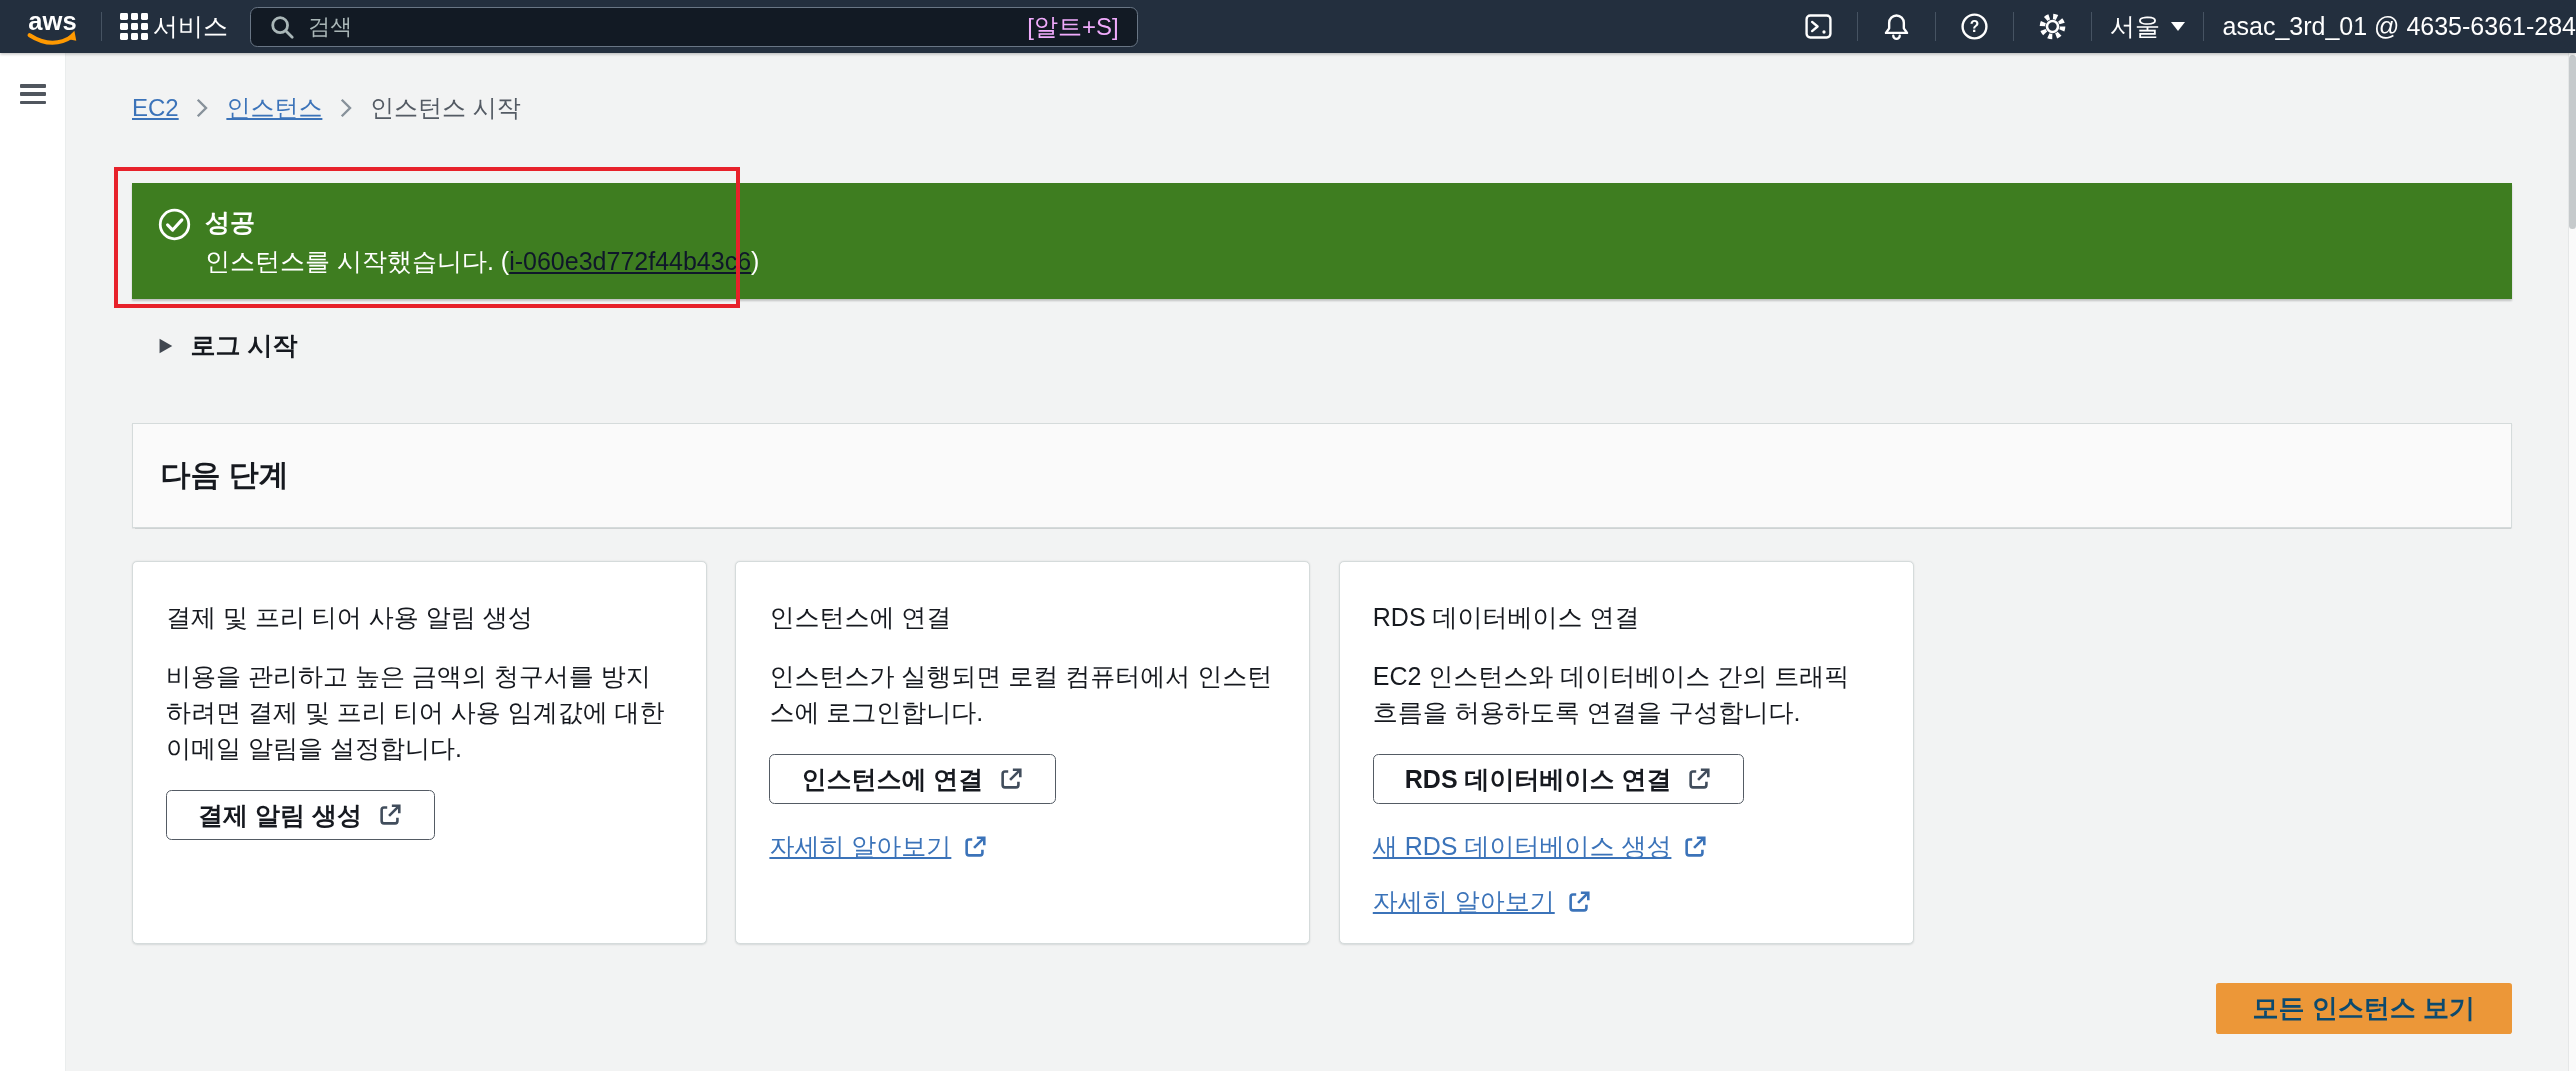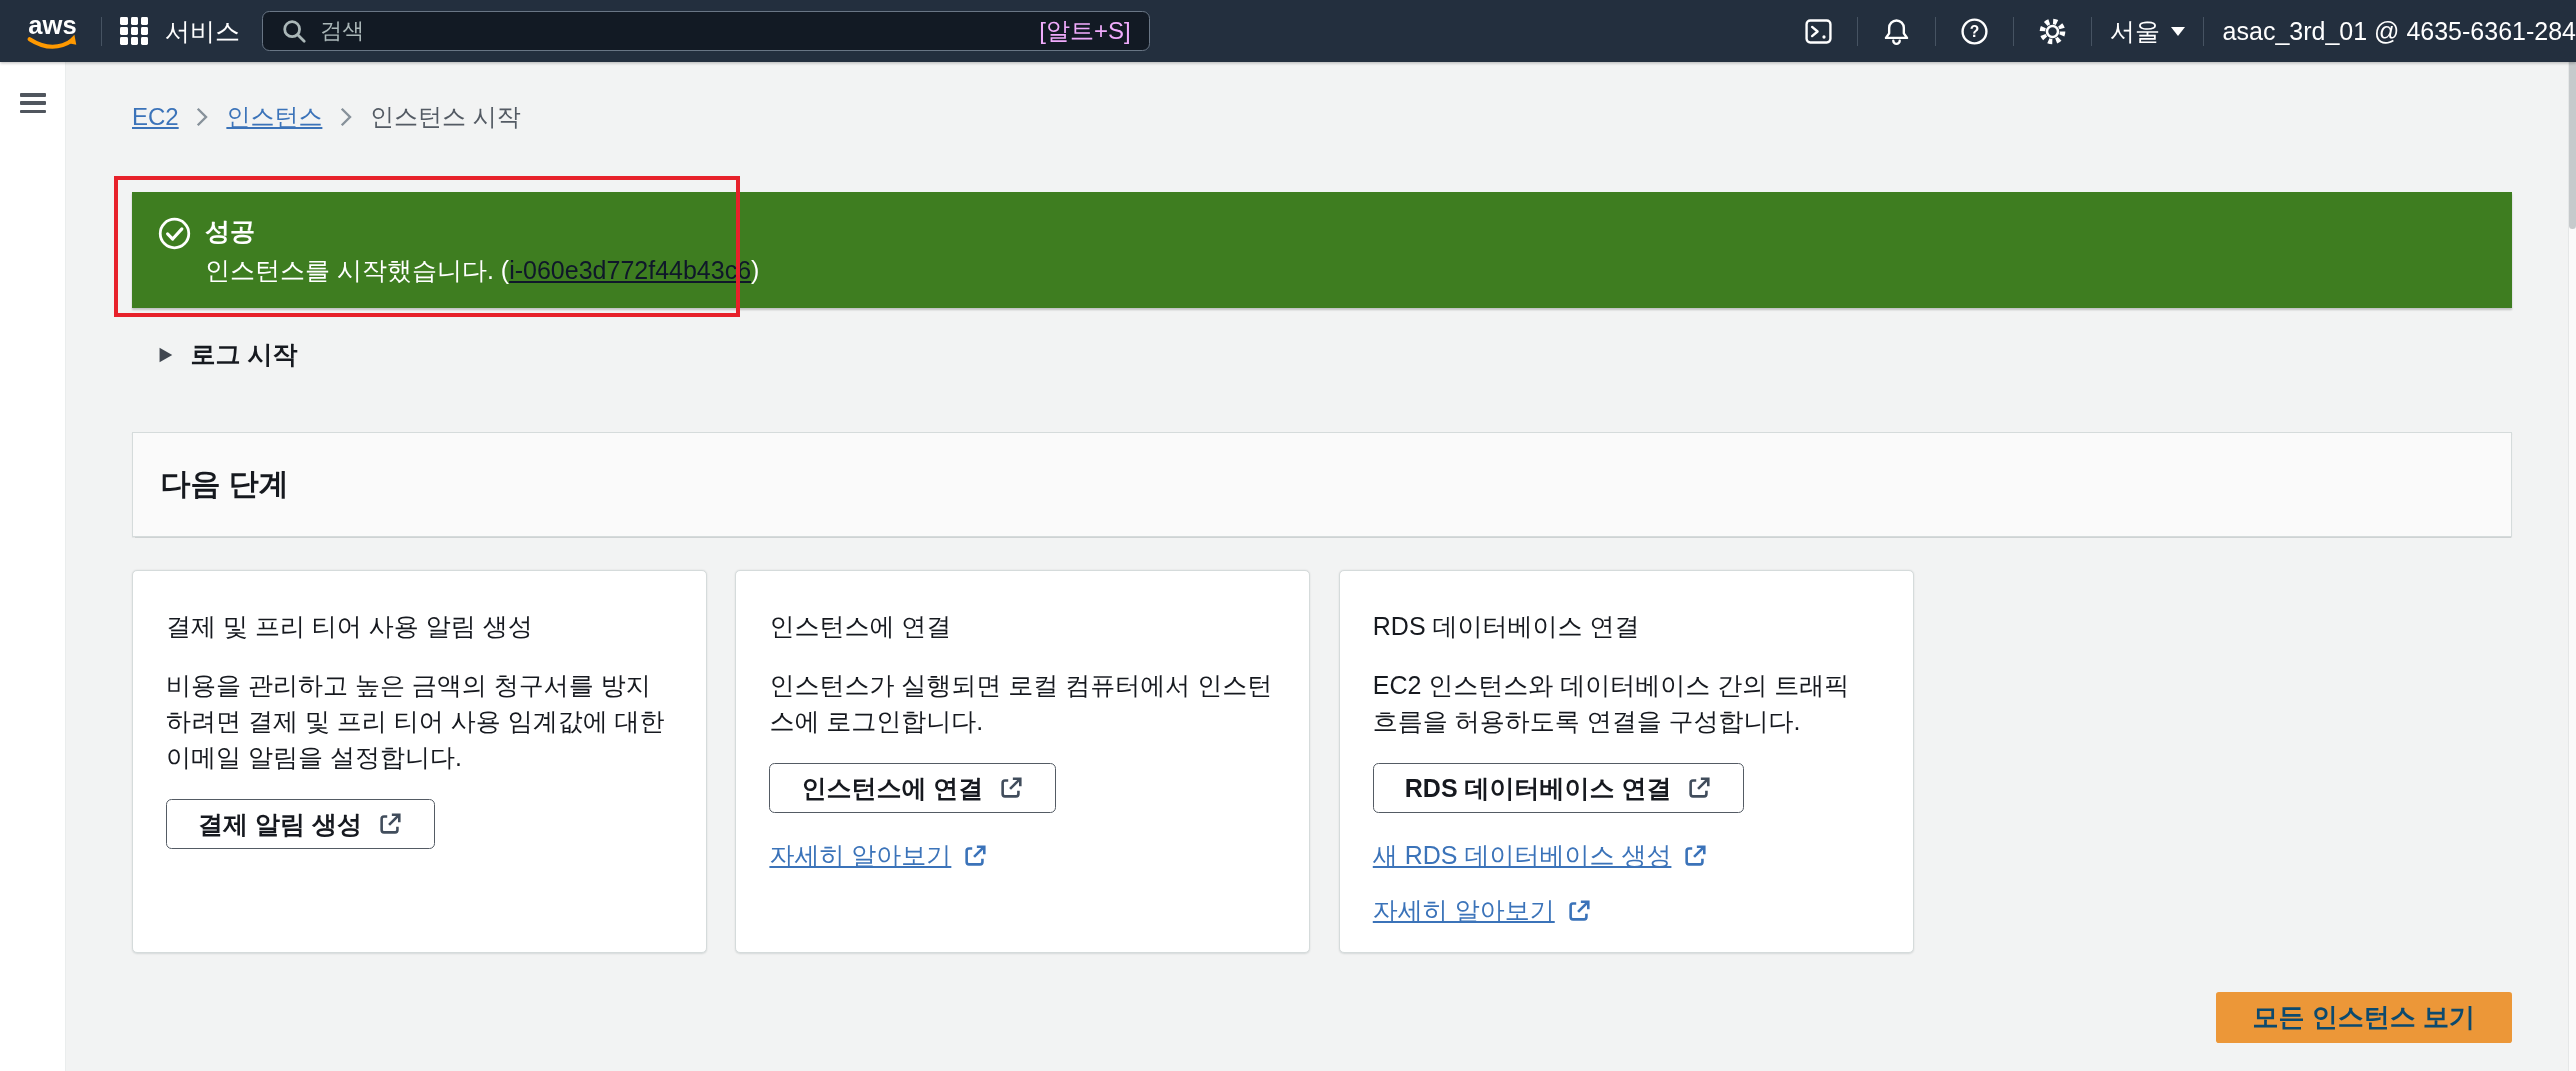--- a/index.html
+++ b/index.html
@@ -5,26 +5,26 @@
   * { margin:0; padding:0; box-sizing:border-box; }
   html,body { background:#e9eaea; }
   body { font-family:"Liberation Sans","DejaVu Sans",sans-serif; }
   .screen {
     position:relative; width:2576px; height:1071px; overflow:hidden;
     background:#f2f3f3; color:#16191f; font-size:25px;
   }
 
   
   .topbar {
-    height:62px; background:#232f3e; display:flex; align-items:center;
+    height:53px; background:#232f3e; display:flex; align-items:center;
     color:#ffffff; box-shadow:0 1.8px 2.8px rgba(0,0,0,.25); position:relative; z-index:10;
   }
   .logo { margin-left:22px; display:flex; align-items:center; cursor:pointer; }
   .tb-sep { width:0.9px; height:29px; background:#465362; margin:0 18.3px; flex:0 0 auto; }
-  .services { display:flex; align-items:center; gap:17px; cursor:pointer; }
+  .services { display:flex; align-items:center; gap:5px; cursor:pointer; }
   .services .label { font-size:25px; color:#ffffff; }
   .grid-icon { display:grid; grid-template-columns:repeat(3,7.3px); grid-template-rows:repeat(3,7.3px); gap:2.8px; }
   .grid-icon i { background:#fff; border-radius:1.4px; }
   .searchbox {
     margin-left:22px; width:888px; height:40px; background:#121a24;
     border:0.9px solid #697685; border-radius:7.3px; display:flex; align-items:center;
     padding:0 18.3px; gap:13px; cursor:text;
   }
   .searchbox .ph { color:#aab7b8; font-size:22px; }
   .searchbox .shortcut { margin-left:auto; color:#f0abfc; font-size:24px; }

